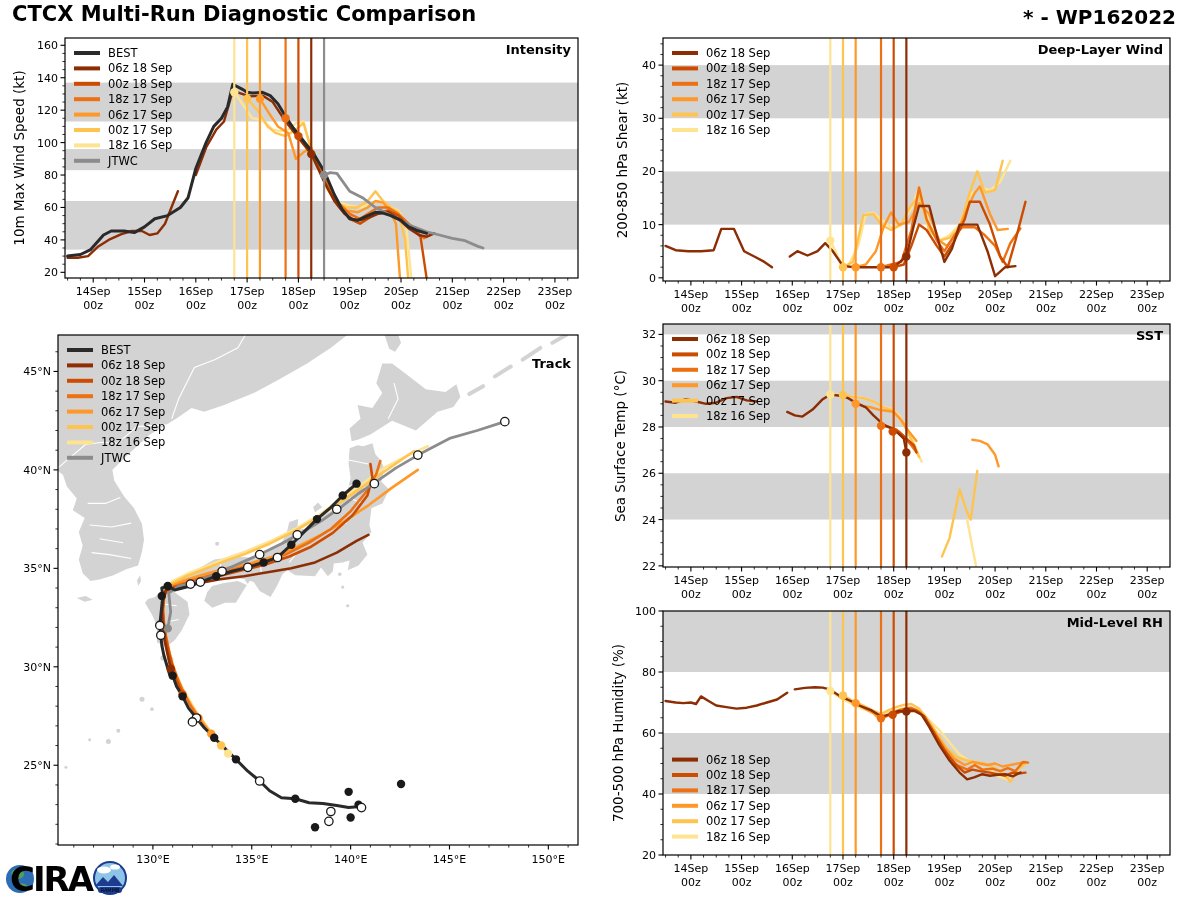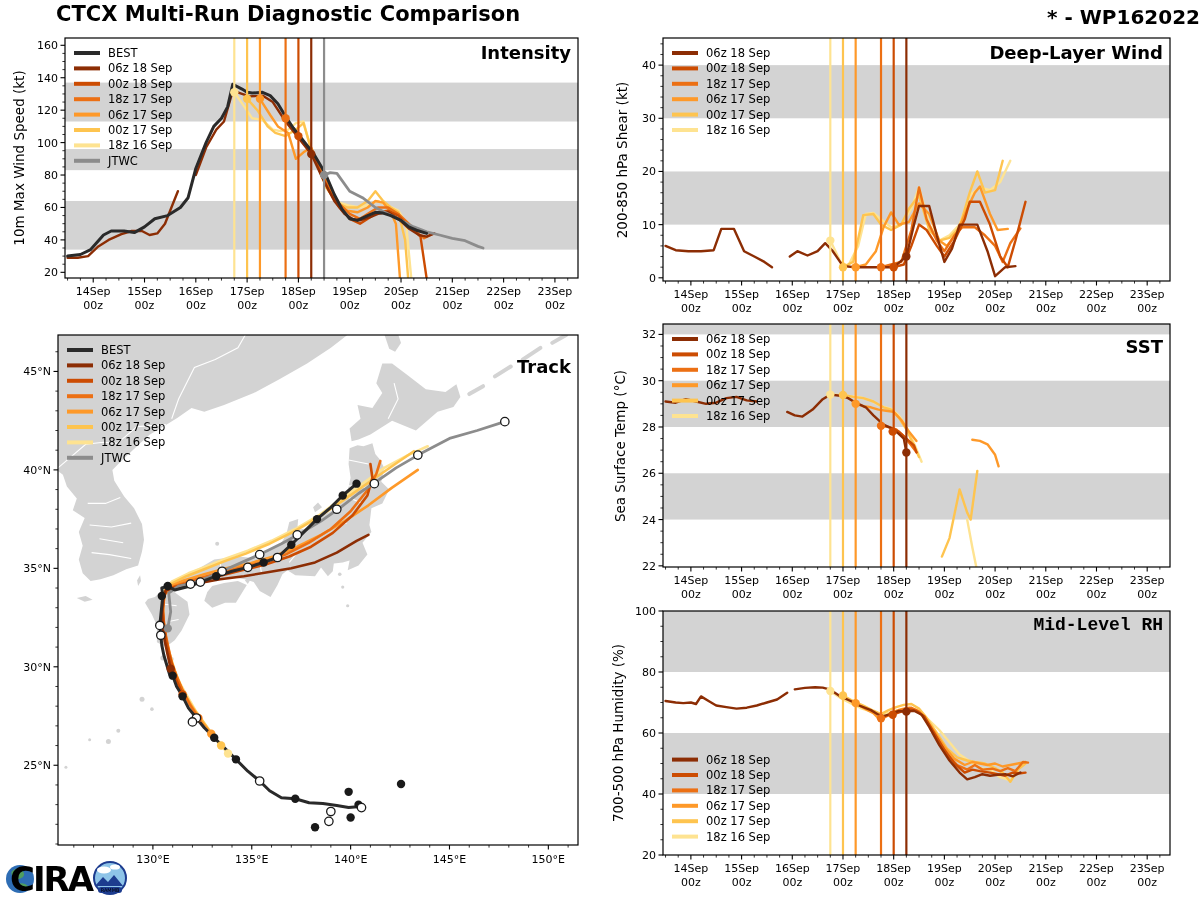--- a/index.html
+++ b/index.html
@@ -1,22 +1,22 @@
 <!DOCTYPE html>
 <html><head>
 <meta charset="utf-8">
 <style>
   html,body{margin:0;padding:0;background:#fff;}
   #canvas{position:relative;width:1200px;height:900px;background:#fff;overflow:hidden;
           font-family:"DejaVu Sans","Liberation Sans",sans-serif;}
   #plot-svg{position:absolute;left:0;top:0;}
   .abs{position:absolute;white-space:nowrap;}
-  .page-title{left:12px;top:2px;font-size:21px;font-weight:bold;color:#000;margin-left:44px;}
-  .storm-id{right:0;top:5px;font-size:20px;font-weight:bold;color:#000;}
-  .corner{font-size:18px;font-weight:bold;color:#000;}
+  .page-title{left:12px;top:2px;font-size:21px;font-weight:bold;color:#000;}
+  .storm-id{right:24px;top:5px;font-size:20px;font-weight:bold;color:#000;}
+  .corner{font-size:13px;font-weight:bold;color:#000;}
   .ylab{font-size:13.5px;color:#000;transform:translate(-50%,-50%) rotate(-90deg);}
   svg text{font-family:"DejaVu Sans","Liberation Sans",sans-serif;fill:#000;}
 </style>
 </head>
 <body>
 
 <div id="canvas">
   <svg id="plot-svg" width="1200" height="900">
       <defs>
         <clipPath id="cpintensity">
@@ -732,22 +732,22 @@
         <text x="101" y="446.4" font-size="11.5">18z 16 Sep</text>
         <line x1="67" x2="93" y1="457.8" y2="457.8" stroke="#8c8c8c" stroke-width="4"></line>
         <text x="101" y="461.8" font-size="11.5">JTWC</text>
       </g>
     </svg>
   <div class="abs page-title">CTCX Multi-Run Diagnostic Comparison</div>
   <div class="abs storm-id">* - WP162022</div>
 
   <div class="abs corner" style="right:629px;top:42px;">Intensity</div>
   <div class="abs corner" style="right:37px;top:42px;">Deep-Layer Wind</div>
-  <div class="abs corner" style="right:37px;top:328px;margin-top:8px;">SST</div>
-  <div class="abs corner" style="right:37px;top:615px;font-family:Liberation Mono, monospace;">Mid-Level RH</div>
+  <div class="abs corner" style="right:37px;top:328px;">SST</div>
+  <div class="abs corner" style="right:37px;top:615px;">Mid-Level RH</div>
   <div class="abs corner" style="right:629px;top:356px;">Track</div>
 
   <div class="abs ylab" style="left:19px;top:158px;">10m Max Wind Speed (kt)</div>
   <div class="abs ylab" style="left:622px;top:160px;">200-850 hPa Shear (kt)</div>
   <div class="abs ylab" style="left:620px;top:446px;">Sea Surface Temp (°C)</div>
   <div class="abs ylab" style="left:618px;top:733px;">700-500 hPa Humidity (%)</div>
 
   <svg class="abs" style="left:4px;top:854px;" width="130" height="46">
     <circle cx="16" cy="25" r="14" fill="#2e6db4"></circle>
     <path d="M8,17 q5,-4 9,-1 q5,3 2,7 q-6,4 -9,1 q-4,-4 -2,-7" fill="#4f9e5f"></path>

